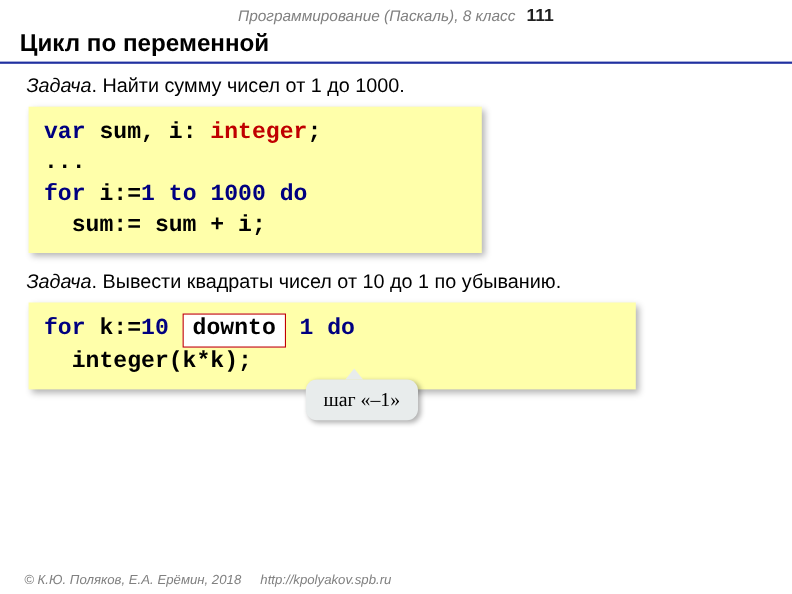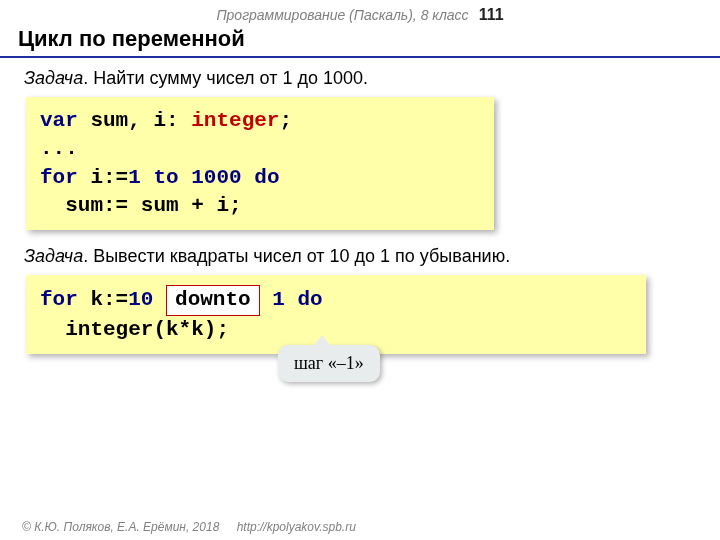--- a/index.html
+++ b/index.html
@@ -47,22 +47,22 @@
     background: #ffffaa;
     margin: 0 26px 16px 26px;
     padding: 10px 14px;
     font-family: "Courier New", monospace;
     font-size: 21px;
     font-weight: bold;
     line-height: 1.35;
     box-shadow: 3px 3px 6px rgba(0,0,0,0.3);
     position: relative;
   }
-  .codeblock.block1 { width: 468px; }
-  .codeblock.block2 { width: 620px; }
+  .codeblock.block1 { width: 412px; }
+  .codeblock.block2 { width: 552px; }
   .kw { color: #000080; }
   .typ { color: #c00000; }
   .num { color: #000080; }
   .plain { color: #000; }
   .downto-box {
     display: inline-block;
     background: #ffffff;
     border: 1.5px solid #c00000;
     padding: 0 8px;
     color: #000;

